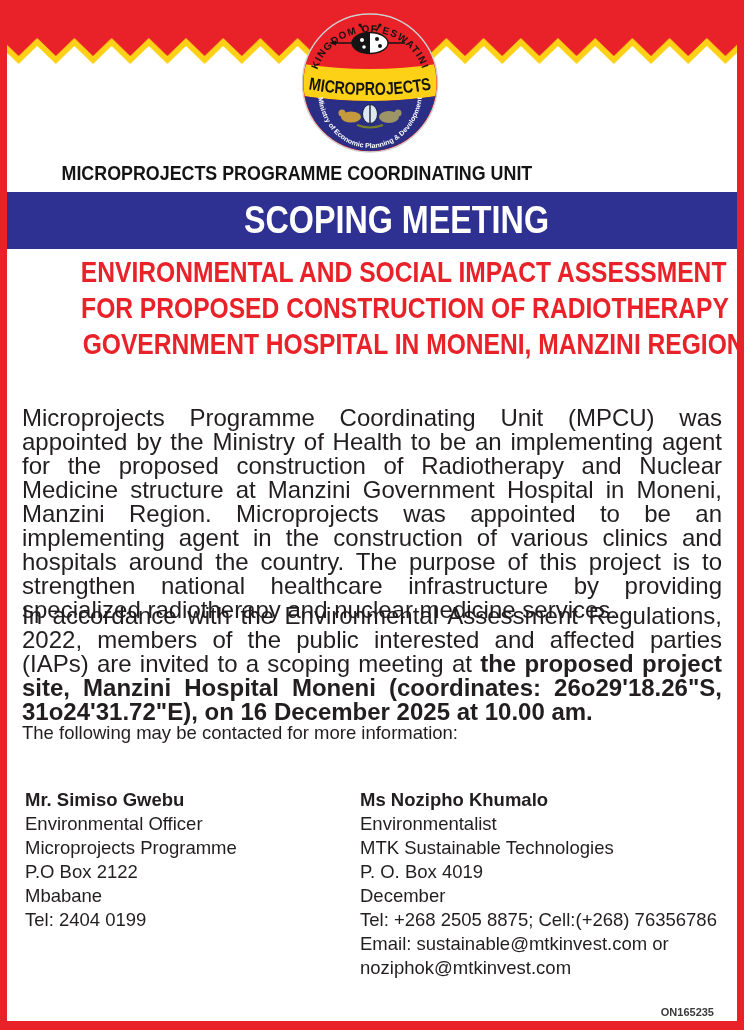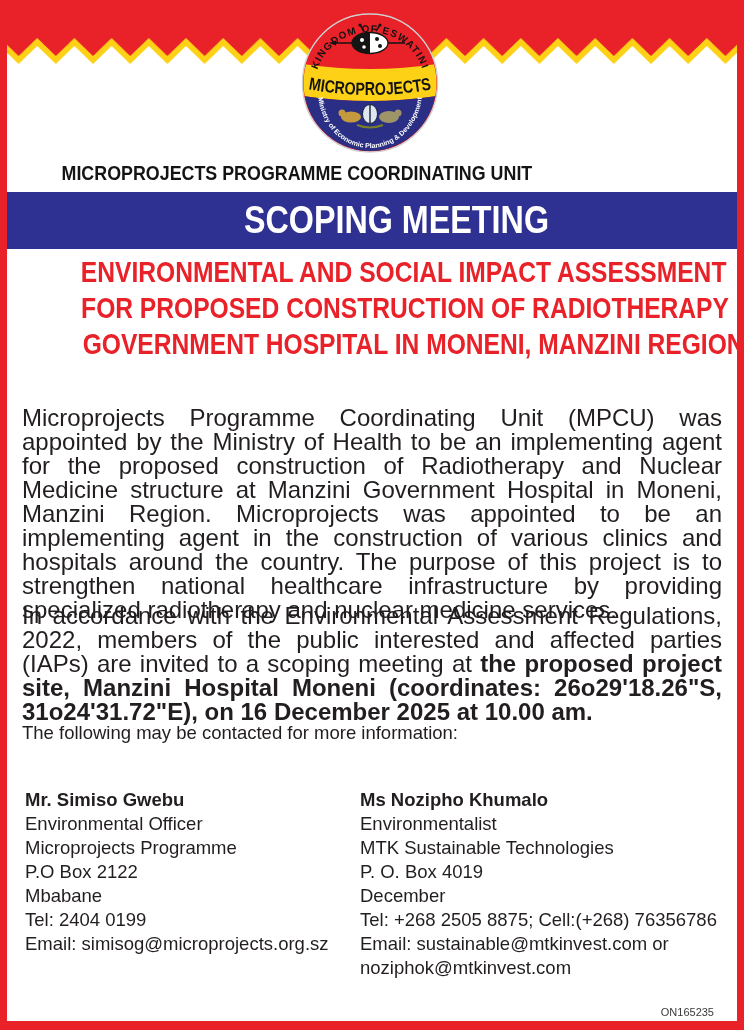--- a/index.html
+++ b/index.html
@@ -36,21 +36,21 @@
     position:absolute;left:22px;right:22px;margin:0;
     font-size:24px;line-height:24px;text-align:justify;color:#221e1f;z-index:2;
   }
   .p1{top:406px;}
   .p2{top:604px;}
   .intro{position:absolute;left:22px;top:722px;font-size:18.5px;color:#221e1f;z-index:2;}
   .contact{position:absolute;top:788px;font-size:18.5px;line-height:24px;z-index:2;}
   .contact .cname{font-weight:bold;}
   .contact-left{left:25px;width:330px;}
   .contact-right{left:360px;width:372px;}
-  .ref-number{position:absolute;top:1006px;right:30px;font-size:11px;font-weight:normal;color:#3a3a3a;z-index:4;}
+  .ref-number{position:absolute;top:1006px;right:30px;font-size:11px;font-weight:bold;color:#3a3a3a;z-index:4;}
   b.inline-bold{font-weight:bold;}
 </style>
 </head>
 <body>
 
 <div class="poster">
 
   <svg class="banner-svg" width="744" height="66" viewBox="0 0 744 66">
     <defs>
       <pattern id="teeth" x="0" y="38" width="37.2" height="28" patternUnits="userSpaceOnUse">
@@ -140,21 +140,20 @@
 
   <div class="intro">The following may be contacted for more information:</div>
 
   <div class="contact contact-left">
     <div class="cname">Mr. Simiso Gwebu</div>
     <div>Environmental Officer</div>
     <div>Microprojects Programme</div>
     <div>P.O Box 2122</div>
     <div>Mbabane</div>
     <div>Tel: 2404 0199</div>
-    <div>Email: simisog@microprojects.org.sz</div>
   </div>
 
   <div class="contact contact-right">
     <div class="cname">Ms Nozipho Khumalo</div>
     <div>Environmentalist</div>
     <div>MTK Sustainable Technologies</div>
     <div>P. O. Box 4019</div>
     <div>December</div>
     <div>Tel: +268 2505 8875; Cell:(+268) 76356786</div>
     <div>Email: sustainable@mtkinvest.com or</div>

